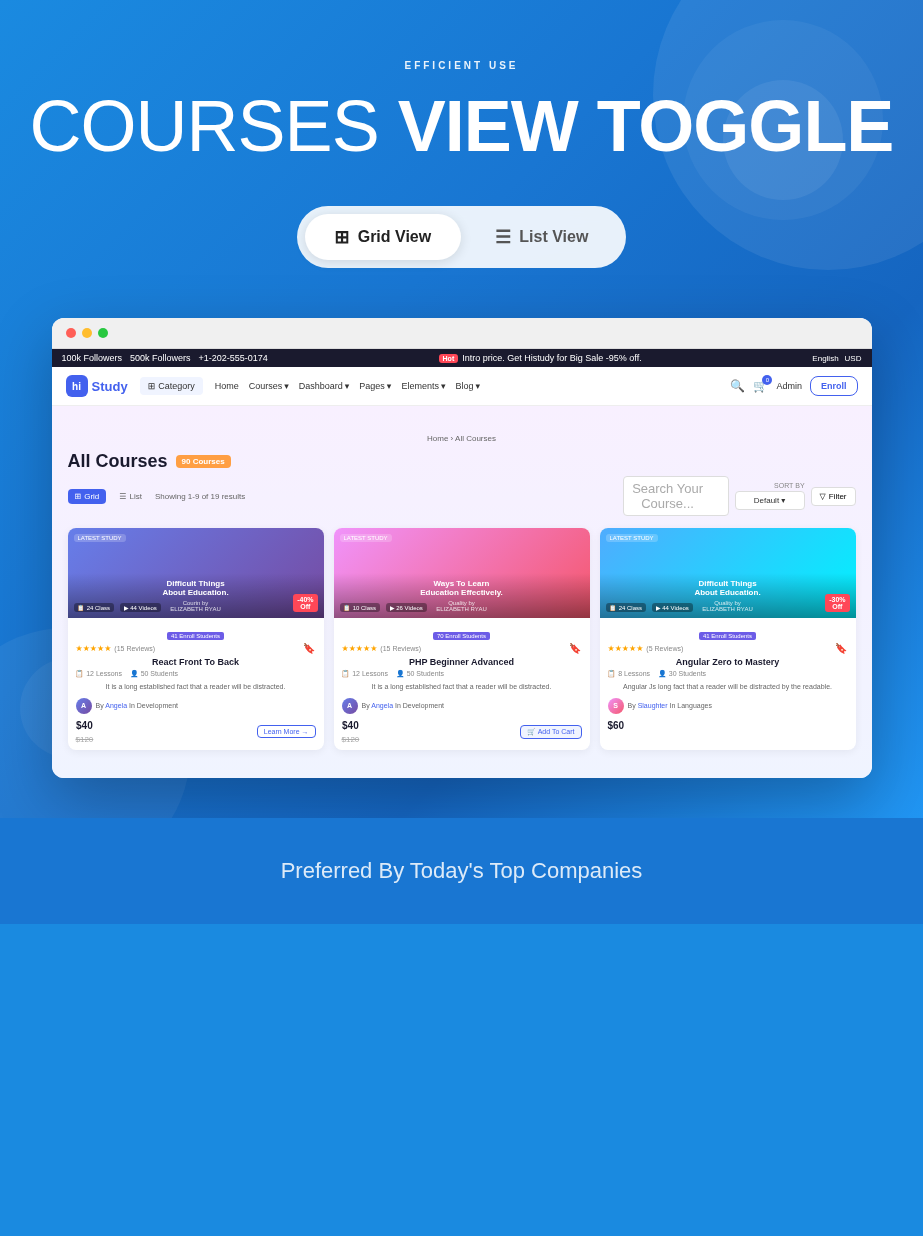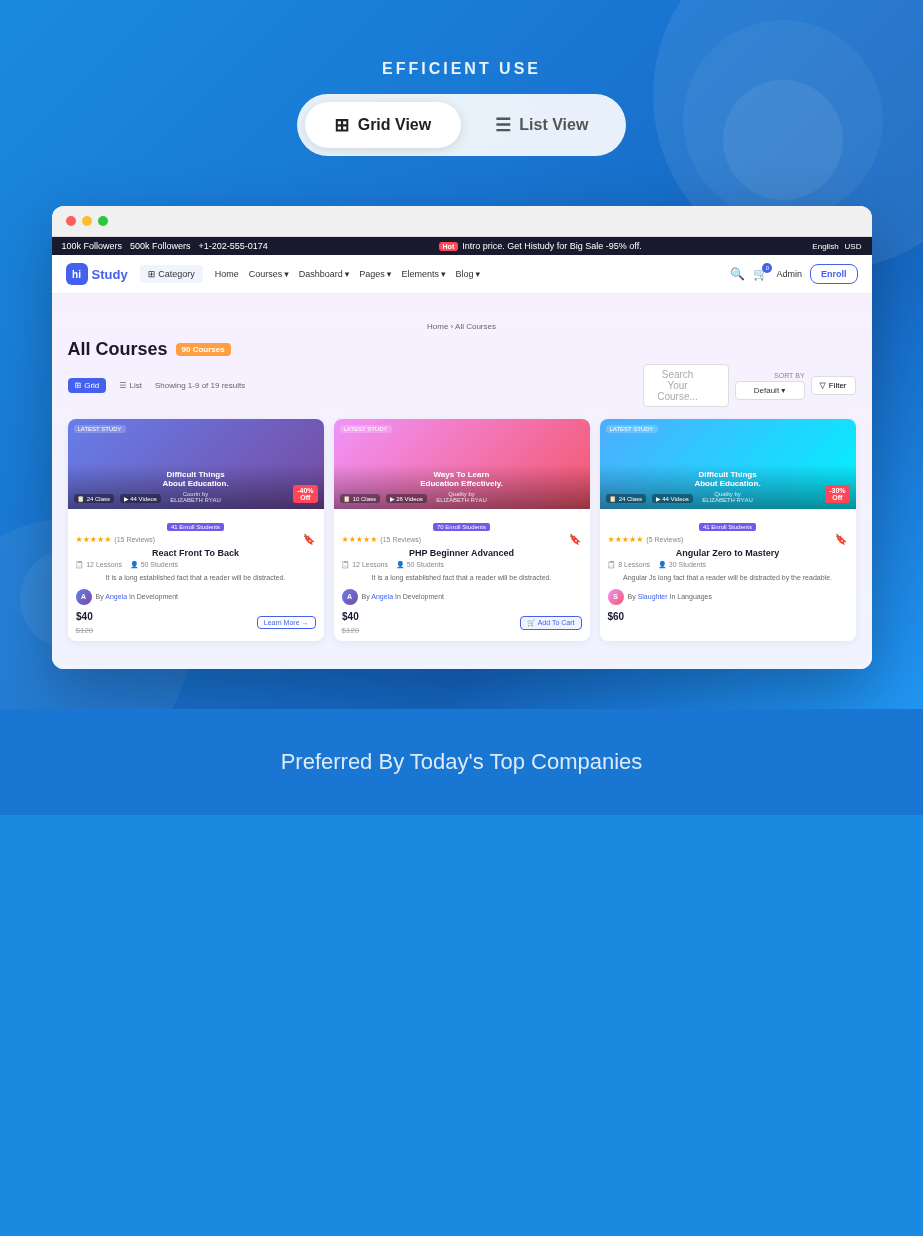--- a/index.html
+++ b/index.html
@@ -31,21 +31,21 @@
       content: '';
       position: absolute;
       bottom: -60px; left: -60px;
       width: 250px; height: 250px;
       border-radius: 50%;
       background: rgba(255,255,255,0.06);
     }
 
     .subtitle {
       color: rgba(255,255,255,0.9);
-      font-size: 16px;
+      font-size: 10px;
       font-weight: 600;
       letter-spacing: 3px;
       text-transform: uppercase;
       margin-bottom: 16px;
     }
 
     .main-title {
       color: white;
       font-size: 72px;
       font-weight: 400;
@@ -227,24 +227,24 @@
     .view-btn.active { background: #4361ee; color: white; }
     .view-btn.inactive { background: transparent; color: #666; }
     .results-text { font-size: 8px; color: #666; }
     .filter-right { display: flex; align-items: center; gap: 6px; }
     .sort-label { font-size: 7px; color: #888; }
     .search-input-mock {
       background: white;
       border: 1px solid #ddd;
       border-radius: 4px;
       padding: 4px 24px 4px 8px;
-      font-size: 10px;
+      font-size: 13px;
       color: #aaa;
       position: relative;
-      width: 86px;
+      width: 106px;
     }
     .sort-select {
       background: white;
       border: 1px solid #ddd;
       border-radius: 4px;
       padding: 4px 8px;
       font-size: 8px;
       color: #333;
       width: 70px;
     }
@@ -402,20 +402,23 @@
 </head>
 <body>
 
 <div class="hero-section">
   <div class="deco-circle-1"></div>
   <div class="deco-circle-2"></div>
   <div class="deco-circle-3"></div>
 
   <p class="subtitle">EFFICIENT USE</p>
 
+  <h1 class="main-title">
+    <span>COURSES </span><strong>VIEW TOGGLE</strong>
+  </h1>
 
   
   <div class="toggle-container">
     <button class="toggle-btn active">
       <span class="toggle-icon">⊞</span>
       <span>Grid View</span>
     </button>
     <button class="toggle-btn inactive">
       <span class="toggle-icon">☰</span>
       <span>List View</span>

